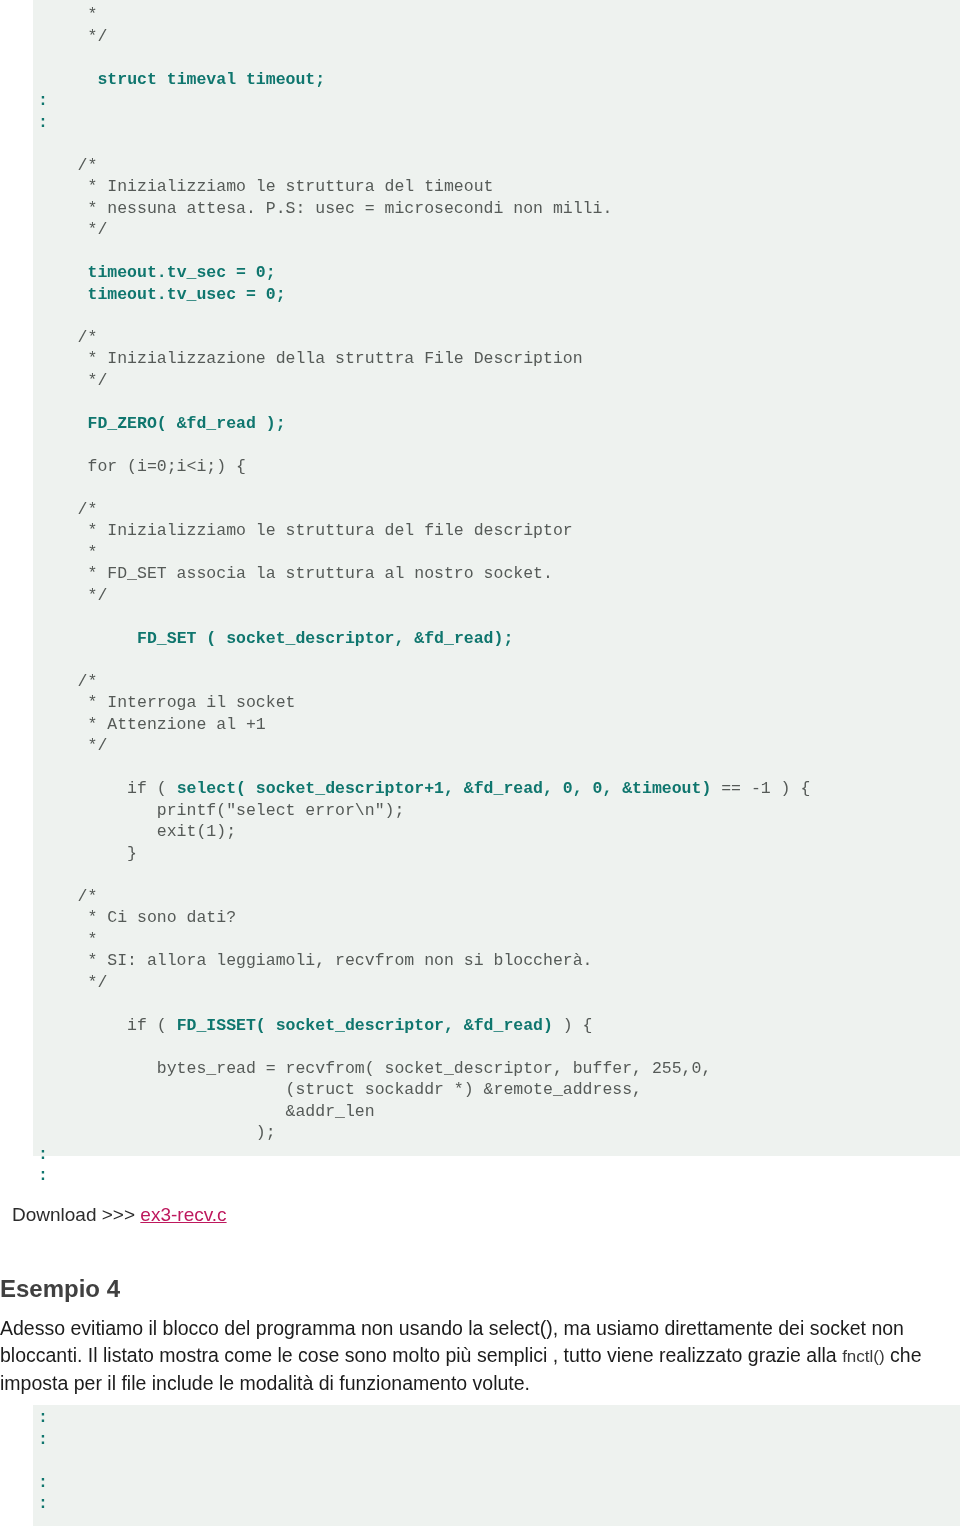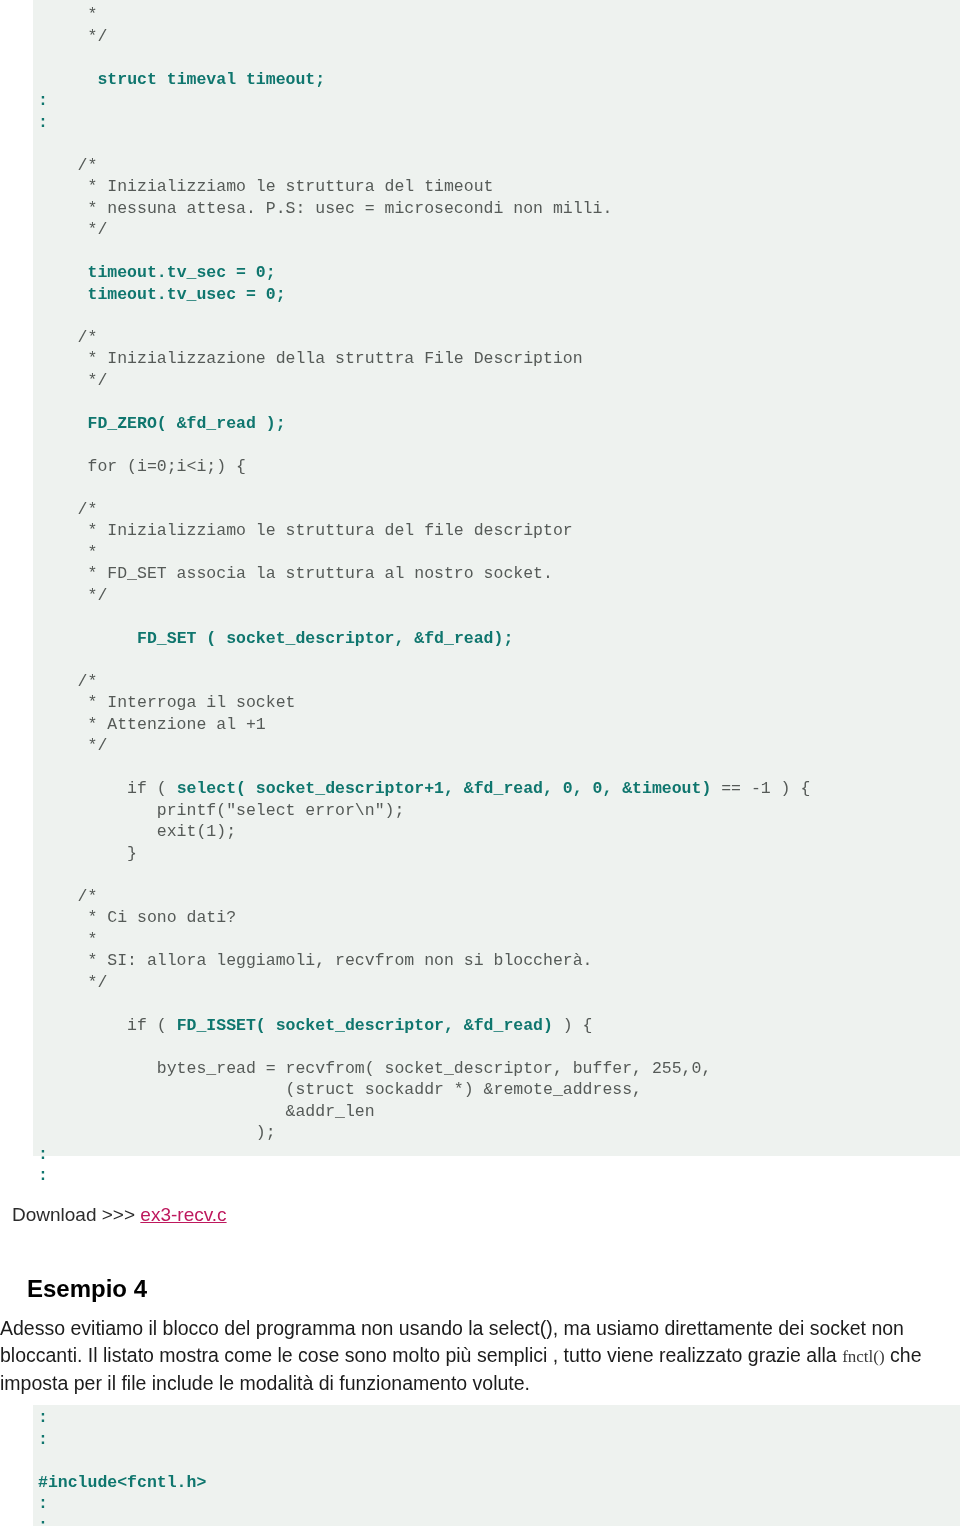--- a/index.html
+++ b/index.html
@@ -64,46 +64,45 @@
   }
   .download-line .link {
     color: #be185d;
   }
   .heading {
     position: absolute;
     left: 0px;
     top: 1255px;
     font-size: 24px;
     font-weight: bold;
-    color: #000000;
-    padding-left: 27px;
+    color: #404040;
   }
   .paragraph {
     position: absolute;
     left: 0px;
     top: 1295px;
     width: 944px;
     font-size: 19.5px;
     line-height: 27px;
     color: #1c1c1c;
   }
   .paragraph .mono {
-    font-family: Liberation Serif, serif;
+    font-family: Liberation Sans, sans-serif;
     font-size: 17px;
     color: #3a3a3a;
   }
 </style>
 </head>
 <body>
 
 <div class="code-block" id="code-block-1"><span class="ln"><span>     *</span></span><span class="ln"><span>     */</span></span><span class="ln blank">&nbsp;</span><span class="ln"><span>      </span><span class="b">struct timeval timeout;</span></span><span class="ln"><span class="b">:</span></span><span class="ln"><span class="b">:</span></span><span class="ln blank">&nbsp;</span><span class="ln"><span>    /*</span></span><span class="ln"><span>     * Inizializziamo le struttura del timeout</span></span><span class="ln"><span>     * nessuna attesa. P.S: usec = microsecondi non milli.</span></span><span class="ln"><span>     */</span></span><span class="ln blank">&nbsp;</span><span class="ln"><span>     </span><span class="b">timeout.tv_sec = 0;</span></span><span class="ln"><span>     </span><span class="b">timeout.tv_usec = 0;</span></span><span class="ln blank">&nbsp;</span><span class="ln"><span>    /*</span></span><span class="ln"><span>     * Inizializzazione della struttra File Description</span></span><span class="ln"><span>     */</span></span><span class="ln blank">&nbsp;</span><span class="ln"><span>     </span><span class="b">FD_ZERO( &amp;fd_read );</span></span><span class="ln blank">&nbsp;</span><span class="ln"><span>     for (i=0;i&lt;i;) {</span></span><span class="ln blank">&nbsp;</span><span class="ln"><span>    /*</span></span><span class="ln"><span>     * Inizializziamo le struttura del file descriptor</span></span><span class="ln"><span>     *</span></span><span class="ln"><span>     * FD_SET associa la struttura al nostro socket.</span></span><span class="ln"><span>     */</span></span><span class="ln blank">&nbsp;</span><span class="ln"><span>          </span><span class="b">FD_SET ( socket_descriptor, &amp;fd_read);</span></span><span class="ln blank">&nbsp;</span><span class="ln"><span>    /*</span></span><span class="ln"><span>     * Interroga il socket</span></span><span class="ln"><span>     * Attenzione al +1</span></span><span class="ln"><span>     */</span></span><span class="ln blank">&nbsp;</span><span class="ln"><span>         if ( </span><span class="b">select( socket_descriptor+1, &amp;fd_read, 0, 0, &amp;timeout)</span><span> == -1 ) {</span></span><span class="ln"><span>            printf("select error\n");</span></span><span class="ln"><span>            exit(1);</span></span><span class="ln"><span>         }</span></span><span class="ln blank">&nbsp;</span><span class="ln"><span>    /*</span></span><span class="ln"><span>     * Ci sono dati?</span></span><span class="ln"><span>     *</span></span><span class="ln"><span>     * SI: allora leggiamoli, recvfrom non si bloccherà.</span></span><span class="ln"><span>     */</span></span><span class="ln blank">&nbsp;</span><span class="ln"><span>         if ( </span><span class="b">FD_ISSET( socket_descriptor, &amp;fd_read)</span><span> ) {</span></span><span class="ln blank">&nbsp;</span><span class="ln"><span>            bytes_read = recvfrom( socket_descriptor, buffer, 255,0,</span></span><span class="ln"><span>                         (struct sockaddr *) &amp;remote_address,</span></span><span class="ln"><span>                         &amp;addr_len</span></span><span class="ln"><span>                      );</span></span><span class="ln"><span class="b">:</span></span><span class="ln"><span class="b">:</span></span></div>
 
 <div class="download-line">
   <span>Download &gt;&gt;&gt; </span><a class="link" href="#">ex3-recv.c</a>
 </div>
 
 <h2 class="heading">Esempio 4</h2>
 
 <p class="paragraph">
   <span>Adesso evitiamo il blocco del programma non usando la select(), ma usiamo direttamente dei socket non bloccanti. Il listato mostra come le cose sono molto più semplici , tutto viene realizzato grazie alla </span><span class="mono">fnctl()</span><span> che imposta per il file include le modalità di funzionamento volute.</span>
 </p>
 
-<div class="code-block" id="code-block-2"><span class="ln"><span class="b">:</span></span><span class="ln"><span class="b">:</span></span><span class="ln blank">&nbsp;</span><span class="ln"><span class="b">#include&lt;fcntl.h&gt;</span></span><span class="ln"><span class="b">:</span></span><span class="ln"><span class="b">:</span></span></div>
+<div class="code-block" id="code-block-2"><span class="ln"><span class="b">:</span></span><span class="ln"><span class="b">:</span></span><span class="ln blank">&nbsp;</span><span class="ln"><span class="b">:</span></span><span class="ln"><span class="b">:</span></span></div>
 
 </body></html>

